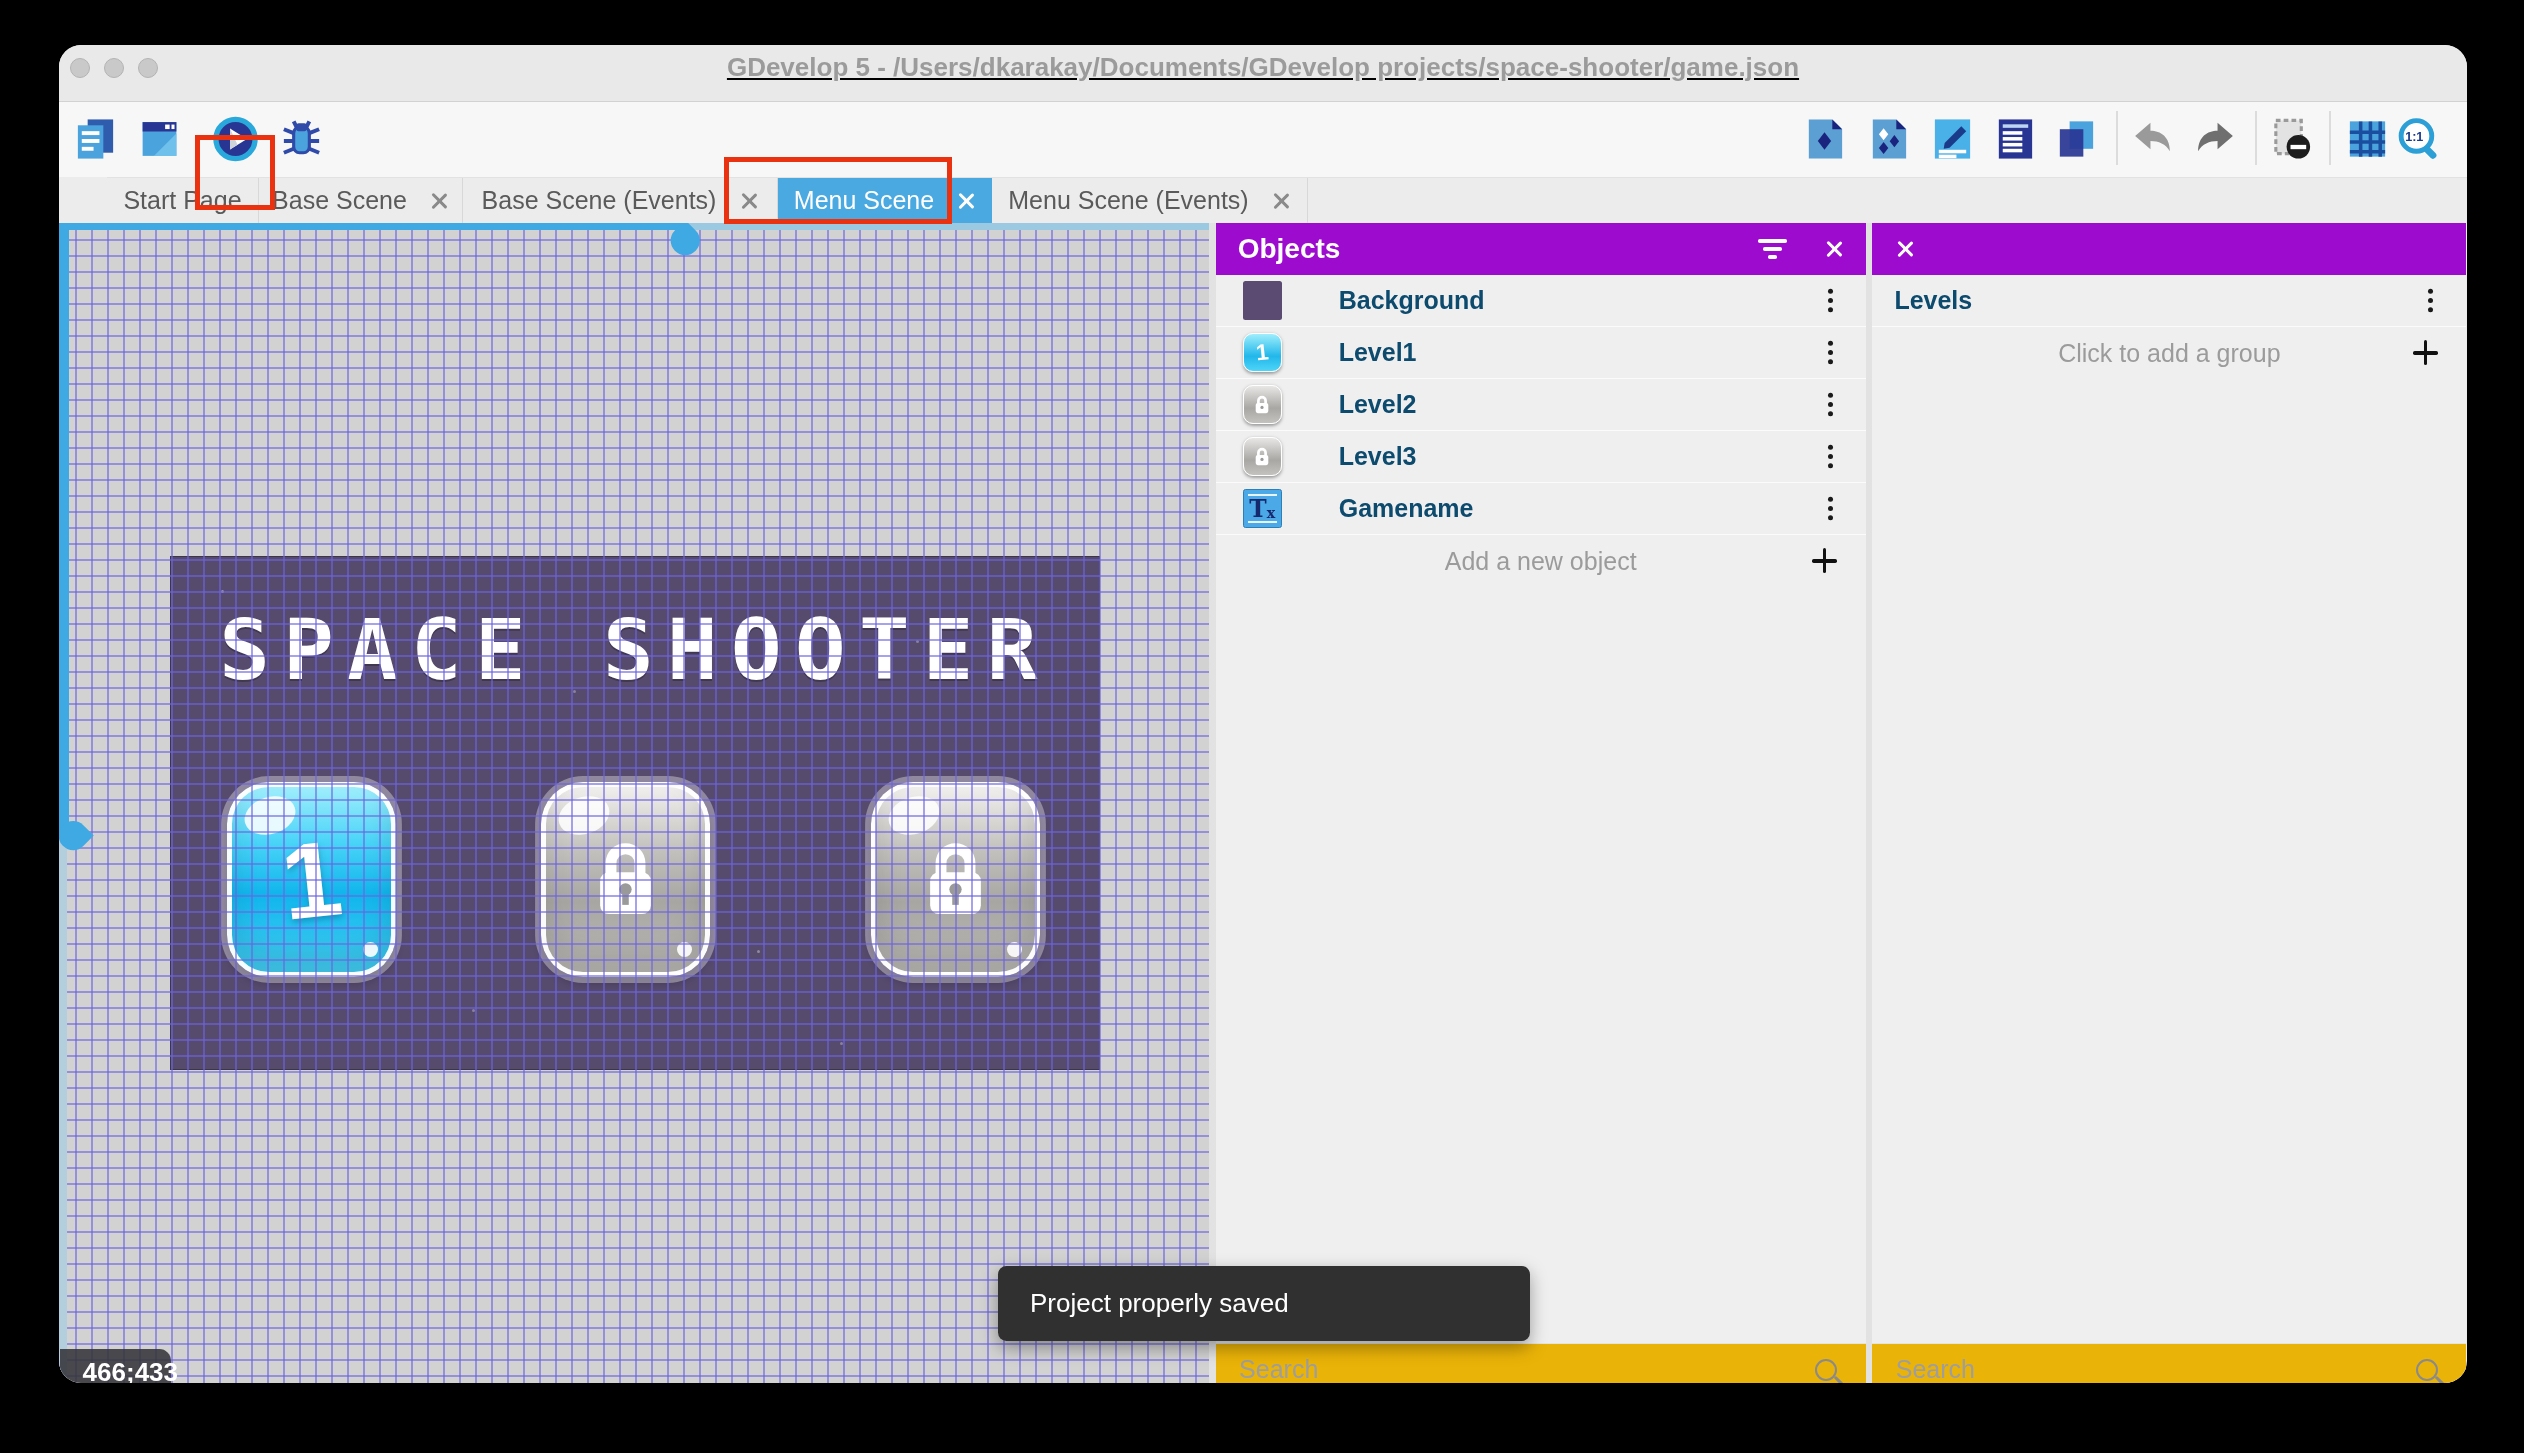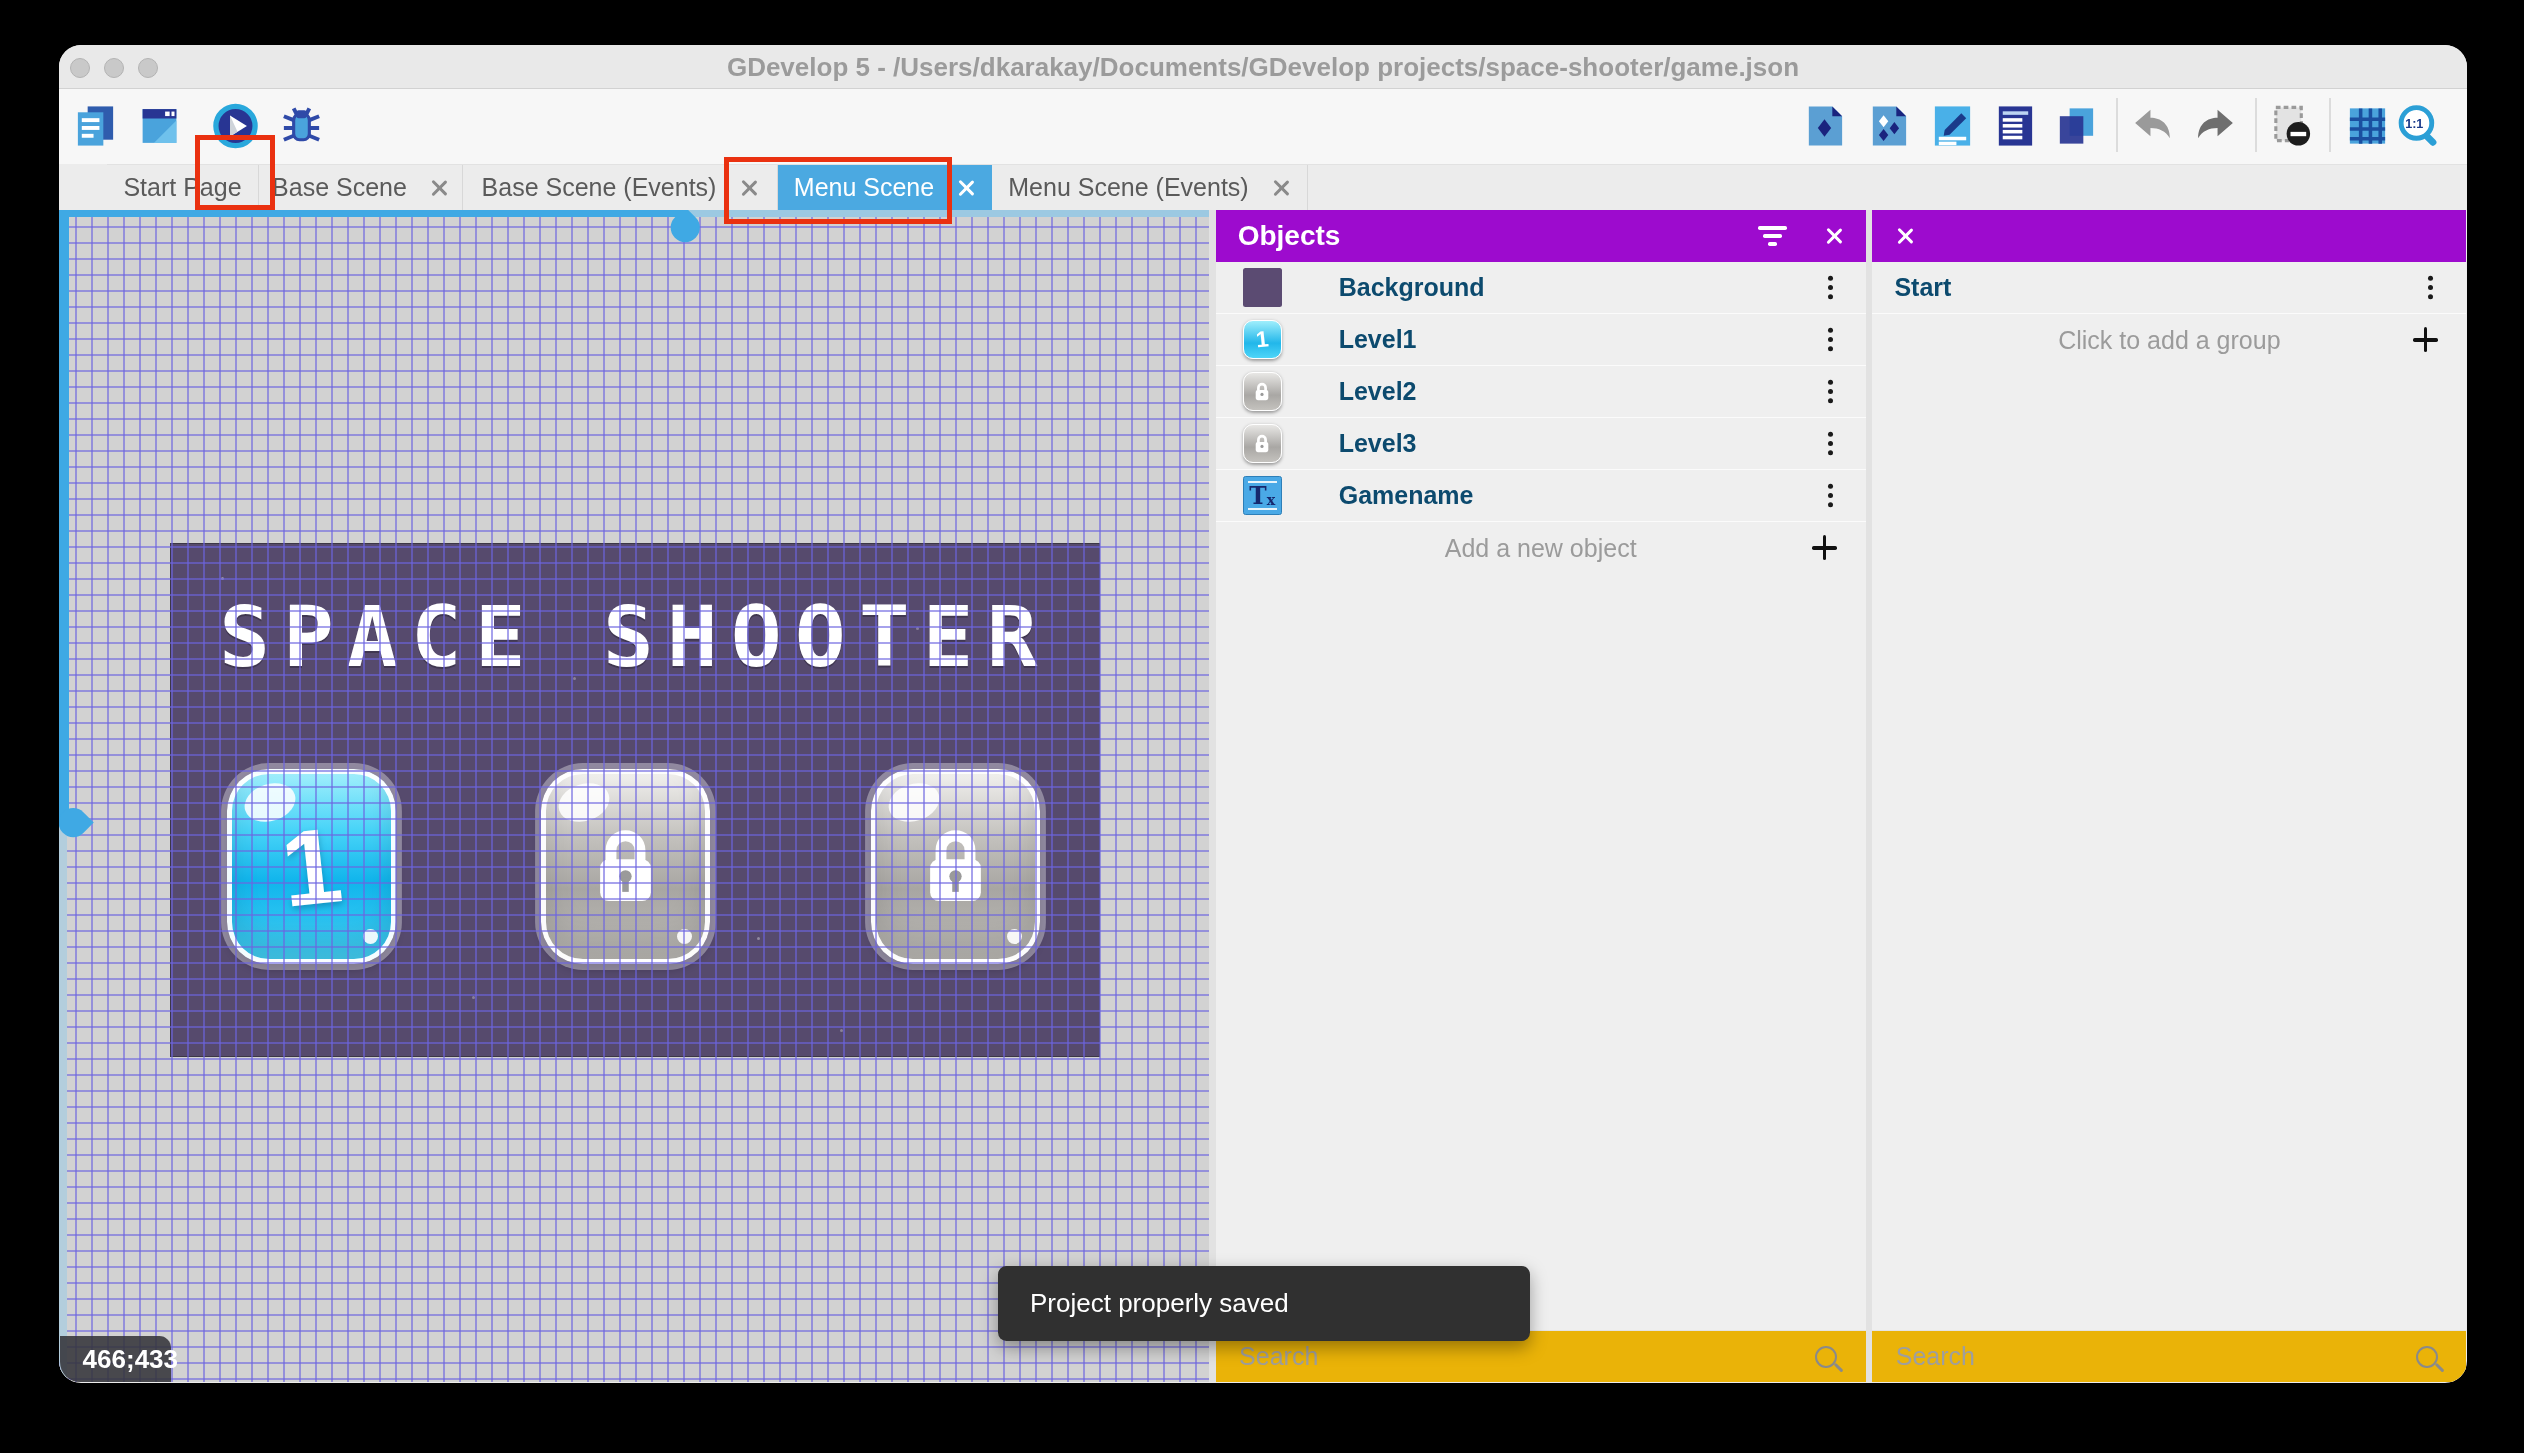--- a/index.html
+++ b/index.html
@@ -5,21 +5,21 @@
   * { box-sizing: border-box; margin: 0; padding: 0; }
   html,body { width: 2525px; height: 1453px; background:#000; overflow:hidden;
               font-family:"Liberation Sans", sans-serif; }
 
   
   .window { position:absolute; left:59px; top:45px; width:2408px; height:1338px;
             background:#ececec; border-radius:22px; overflow:hidden;
             box-shadow:0 33px 100px rgba(0,0,0,.6); }
 
   
-  .titlebar { position:relative; height:44px; background:#e9e9e9; border-bottom:0.8px solid #d2d2d2; }
+  .titlebar { position:relative; height:57px; background:#e9e9e9; border-bottom:0.8px solid #d2d2d2;text-decoration:underline; }
   .traffic { position:absolute; top:12.6px; width:20px; height:20px; border-radius:50%;
              background:#c9c9c9; border:0.8px solid #b3b3b3; }
   .t1{left:11px}.t2{left:45px}.t3{left:79px}
   .win-title { text-align:center; line-height:44px; font-size:26px; font-weight:bold; color:#9b9b9b; }
 
   
   .toolbar { position:relative; height:75px; background:#f7f7f7; }
   .tb-icon { position:absolute; top:9.2px; width:49px; height:55px; display:flex;
              align-items:center; justify-content:center; cursor:pointer; }
   .tb-sep { position:absolute; top:9.2px; width:1.7px; height:54px; background:#dcdcdc; }
@@ -421,21 +421,21 @@
       </div>
     </div>
 
     <div class="divider"></div>
 
     <div class="panel groups">
       <div class="panel-header">
         <span class="xicon hdr-x"></span>
       </div>
       <div class="row" style="padding-left:22px">
-        <span class="row-label">Start</span>
+        <span class="row-label">Levels</span>
         <span class="dots"></span>
       </div>
       <div class="add-row">
         <span>Click to add a group</span>
         <span class="plus"></span>
       </div>
       <div class="searchbar">
         <input type="text" placeholder="Search" style="">
         <span class="mag"></span>
       </div>

